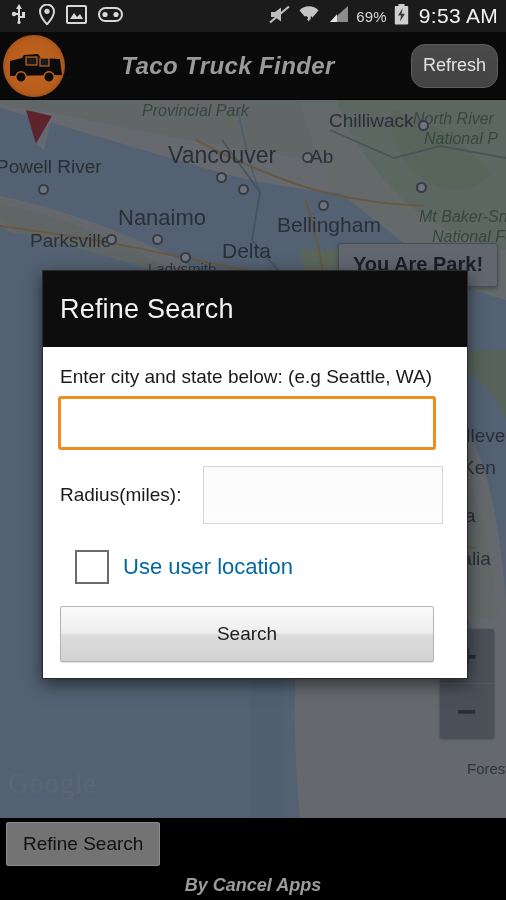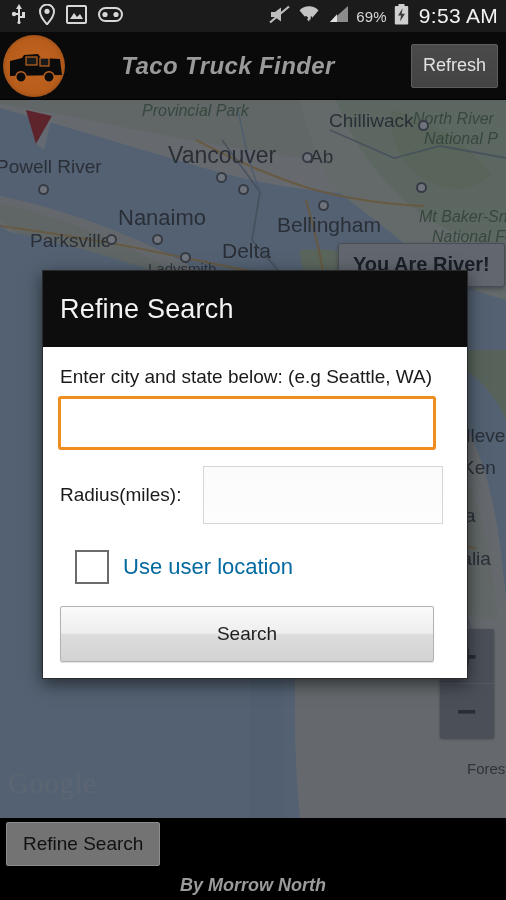--- a/index.html
+++ b/index.html
@@ -65,21 +65,21 @@
     font-weight: bold;
     letter-spacing: .4px;
     margin-left: -20px;
   }
   .refresh-btn {
     flex: 0 0 auto;
     margin-right: 8px;
     width: 85px; height: 42px;
     background: linear-gradient(#4a4a4a, #434343);
     border: 1px solid #5d5d5d;
-    border-radius: 2px;
+    border-radius: 14px;
     color: #e2e2e2;
     font-size: 18px;
     display: flex; align-items: center; justify-content: center;
   }
 
   
   .map {
     position: absolute; left: 0; top: 100px;
     width: 506px; height: 718px;
     background: #9fb4ca;
@@ -464,21 +464,21 @@
       </svg>
     </div>
 
     <div class="marker">
       <svg width="30" height="44" viewBox="0 0 30 44">
         <path d="M15 43 C15 43 3 24 3 14 A12 12 0 0 1 27 14 C27 24 15 43 15 43 Z" fill="#8f3030" stroke="#5e1c1c" stroke-width="1.2"></path>
       </svg>
     </div>
 
     <div class="infowin-tail"></div>
-    <div class="infowin">You Are River!</div>
+    <div class="infowin">You Are Park!</div>
 
     <div class="zoom-ctl">
       <div class="zoom-btn plus">+</div>
       <div class="zoom-btn minus">−</div>
     </div>
 
     <div class="google-wm">Google</div>
   </div>
 
   <div class="scrim"></div>
@@ -501,15 +501,15 @@
       <div class="dlg-buttons">
         <div class="dlg-btn">Search</div>
       </div>
     </div>
   </div>
 
   <div class="bottombar">
     <div class="bb-btn enabled">Refine Search</div>
   </div>
 
-  <div class="footer">By Morrow North</div>
+  <div class="footer">By Cancel Apps</div>
 
 </div>
 
 </body></html>

